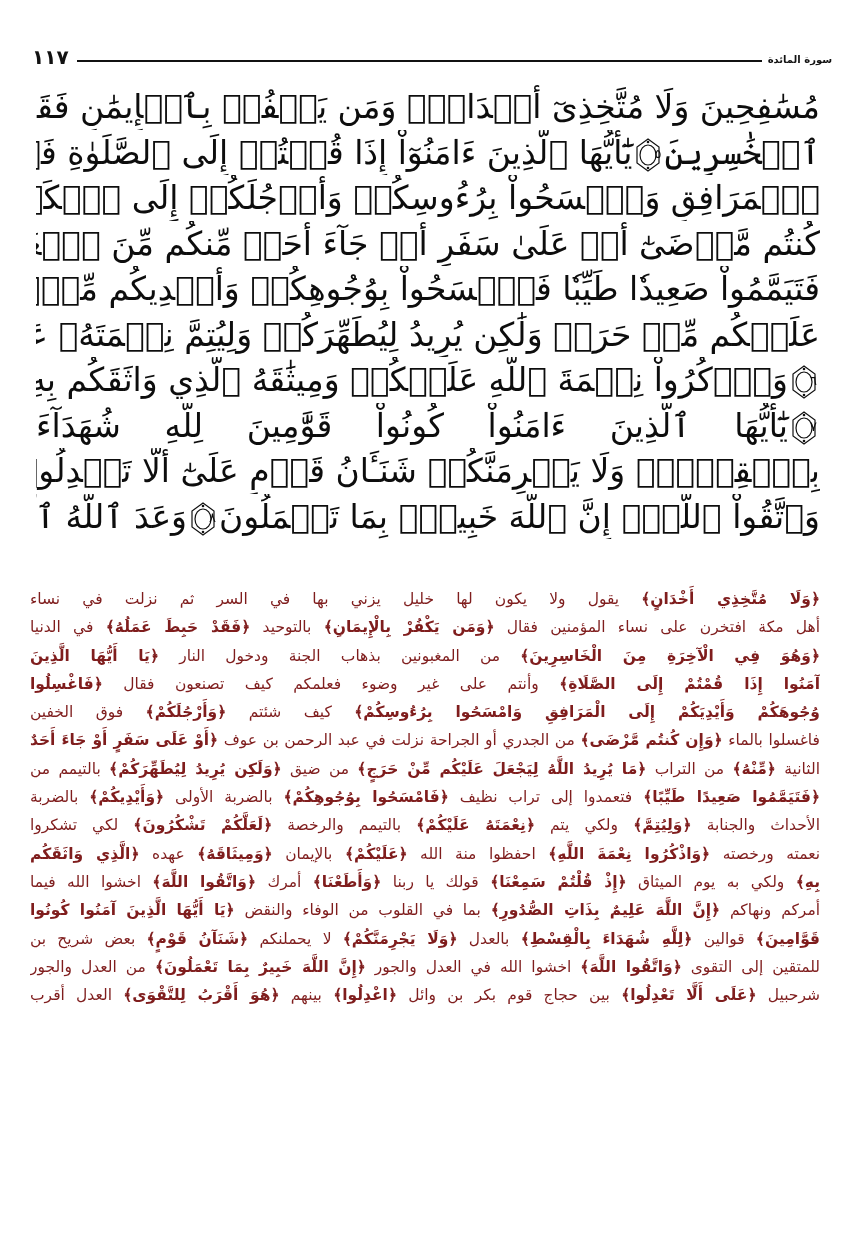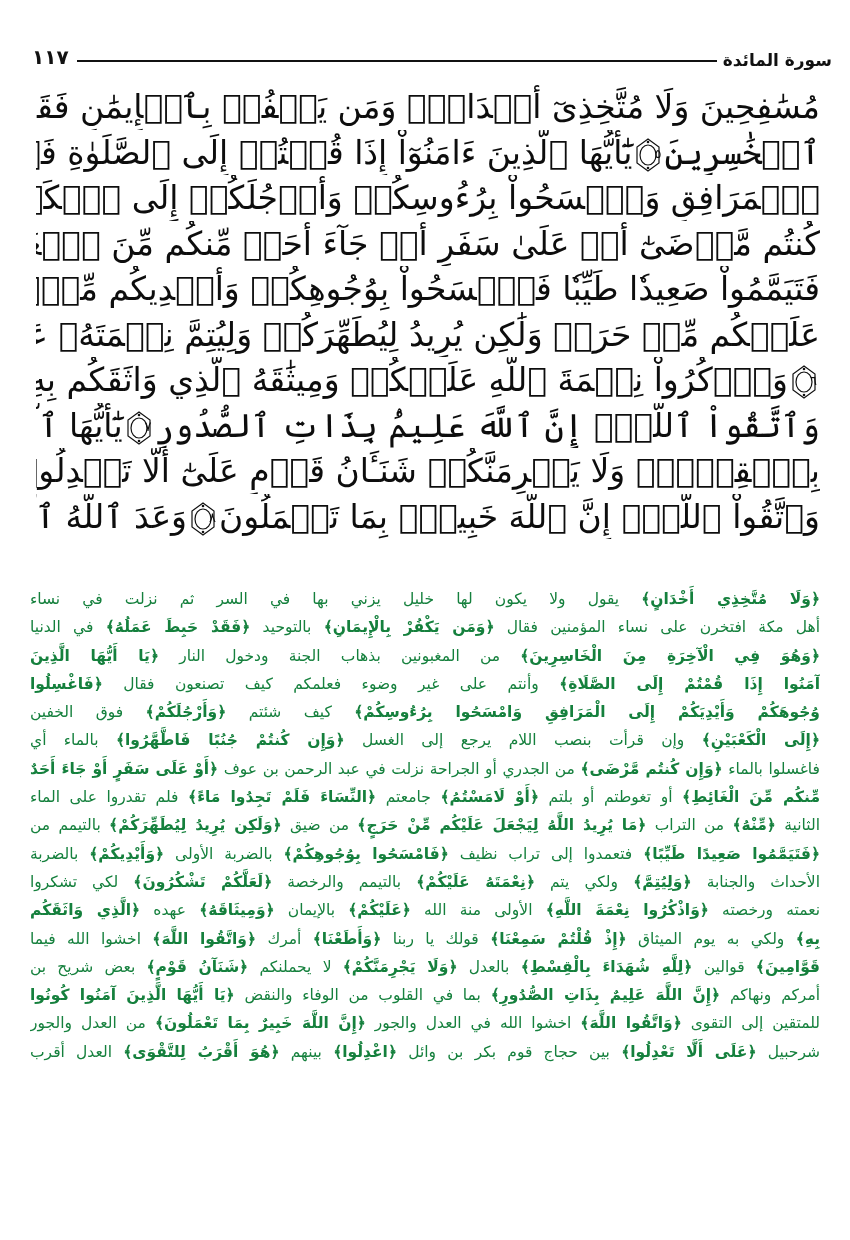--- a/index.html
+++ b/index.html
@@ -41,21 +41,21 @@
       letter-spacing: 1px;
     }
     .header-rule {
       flex: 1;
       height: 0;
       border-top: 2px solid #111;
       margin-bottom: 6px;
     }
     .surah-title {
       font-family: "DejaVu Sans", sans-serif;
-      font-size: 17px;
+      font-size: 10px;
       font-weight: bold;
       line-height: 16px;
       margin-left: 6px;
       direction: rtl;
     }
     
     .verses {
       position: absolute;
       top: 84px;
       left: 36px;
@@ -107,21 +107,21 @@
     }
     .comment-line {
       font-family: "DejaVu Sans", sans-serif;
       font-size: 15.5px;
       line-height: 28.3px;
       height: 28.3px;
       white-space: nowrap;
       overflow: hidden;
       text-align: justify;
       text-align-last: justify;
-      color: #15803d;
+      color: #7f1d1d;
     }
     .comment-line b {
       font-weight: bold;
     }
   </style>
 </head>
 <body>
 
 <div class="page">
 
@@ -142,48 +142,46 @@
     <div class="verse-line"><span>ٱلۡمَرَافِقِ وَٱمۡسَحُواْ بِرُءُوسِكُمۡ وَأَرۡجُلَكُمۡ إِلَى ٱلۡكَعۡبَيۡنِۚ وَإِن كُنتُمۡ جُنُبٗا فَٱطَّهَّرُواْۚ وَإِن</span></div>
     <div class="verse-line"><span>كُنتُم مَّرۡضَىٰٓ أَوۡ عَلَىٰ سَفَرٍ أَوۡ جَآءَ أَحَدٞ مِّنكُم مِّنَ ٱلۡغَآئِطِ أَوۡ لَٰمَسۡتُمُ ٱلنِّسَآءَ فَلَمۡ تَجِدُواْ مَآءٗ</span></div>
     <div class="verse-line"><span>فَتَيَمَّمُواْ صَعِيدٗا طَيِّبٗا فَٱمۡسَحُواْ بِوُجُوهِكُمۡ وَأَيۡدِيكُم مِّنۡهُۚ مَا يُرِيدُ ٱللَّهُ لِيَجۡعَلَ</span></div>
     <div class="verse-line"><span>عَلَيۡكُم مِّنۡ حَرَجٖ وَلَٰكِن يُرِيدُ لِيُطَهِّرَكُمۡ وَلِيُتِمَّ نِعۡمَتَهُۥ عَلَيۡكُمۡ لَعَلَّكُمۡ تَشۡكُرُونَ</span></div>
     <div class="verse-line"><span class="ayah-marker"><svg viewBox="0 0 26 34">
             <path d="M13 1 L24 9 L24 25 L13 33 L2 25 L2 9 Z" fill="none" stroke="#111" stroke-width="1.2"></path>
             <ellipse cx="13" cy="17" rx="8" ry="10" fill="none" stroke="#111" stroke-width="1.2"></ellipse>
             <circle cx="13" cy="4" r="1.3" fill="#111"></circle>
             <circle cx="13" cy="30" r="1.3" fill="#111"></circle>
           </svg><span class="ayah-num">٦</span></span><span>وَٱذۡكُرُواْ نِعۡمَةَ ٱللَّهِ عَلَيۡكُمۡ وَمِيثَٰقَهُ ٱلَّذِي وَاثَقَكُم بِهِۦٓ إِذۡ قُلۡتُمۡ سَمِعۡنَا وَأَطَعۡنَاۖ</span></div>
-    <div class="verse-line"><span>وَٱتَّقُواْ ٱللَّهَۚ إِنَّ ٱللَّهَ عَلِيمُۢ بِذَاتِ ٱلصُّدُورِ</span><span class="ayah-marker"><svg viewBox="0 0 26 34">
+    <div class="verse-line"><span class="ayah-marker"><svg viewBox="0 0 26 34">
             <path d="M13 1 L24 9 L24 25 L13 33 L2 25 L2 9 Z" fill="none" stroke="#111" stroke-width="1.2"></path>
             <ellipse cx="13" cy="17" rx="8" ry="10" fill="none" stroke="#111" stroke-width="1.2"></ellipse>
             <circle cx="13" cy="4" r="1.3" fill="#111"></circle>
             <circle cx="13" cy="30" r="1.3" fill="#111"></circle>
           </svg><span class="ayah-num">٧</span></span><span>يَٰٓأَيُّهَا ٱلَّذِينَ ءَامَنُواْ كُونُواْ قَوَّٰمِينَ لِلَّهِ شُهَدَآءَ</span></div>
     <div class="verse-line"><span>بِٱلۡقِسۡطِۖ وَلَا يَجۡرِمَنَّكُمۡ شَنَـَٔانُ قَوۡمٍ عَلَىٰٓ أَلَّا تَعۡدِلُواْۚ ٱعۡدِلُواْ هُوَ أَقۡرَبُ لِلتَّقۡوَىٰۖ</span></div>
     <div class="verse-line"><span>وَٱتَّقُواْ ٱللَّهَۚ إِنَّ ٱللَّهَ خَبِيرُۢ بِمَا تَعۡمَلُونَ</span><span class="ayah-marker"><svg viewBox="0 0 26 34">
             <path d="M13 1 L24 9 L24 25 L13 33 L2 25 L2 9 Z" fill="none" stroke="#111" stroke-width="1.2"></path>
             <ellipse cx="13" cy="17" rx="8" ry="10" fill="none" stroke="#111" stroke-width="1.2"></ellipse>
             <circle cx="13" cy="4" r="1.3" fill="#111"></circle>
             <circle cx="13" cy="30" r="1.3" fill="#111"></circle>
           </svg><span class="ayah-num">٨</span></span><span>وَعَدَ ٱللَّهُ ٱلَّذِينَ ءَامَنُواْ وَعَمِلُواْ ٱلصَّٰلِحَٰتِ لَا</span></div>
   </div>
 
   <div class="commentary">
     <div class="comment-line"><b>﴿وَلَا مُتَّخِذِي أَخْدَانٍ﴾</b><span> يقول ولا يكون لها خليل يزني بها في السر ثم نزلت في نساء</span></div>
     <div class="comment-line"><span>أهل مكة افتخرن على نساء المؤمنين فقال </span><b>﴿وَمَن يَكْفُرْ بِالْإِيمَانِ﴾</b><span> بالتوحيد </span><b>﴿فَقَدْ حَبِطَ عَمَلُهُ﴾</b><span> في الدنيا</span></div>
     <div class="comment-line"><b>﴿وَهُوَ فِي الْآخِرَةِ مِنَ الْخَاسِرِينَ﴾</b><span> من المغبونين بذهاب الجنة ودخول النار </span><b>﴿يَا أَيُّهَا الَّذِينَ</b></div>
     <div class="comment-line"><b>آمَنُوا إِذَا قُمْتُمْ إِلَى الصَّلَاةِ﴾</b><span> وأنتم على غير وضوء فعلمكم كيف تصنعون فقال </span><b>﴿فَاغْسِلُوا</b></div>
     <div class="comment-line"><b>وُجُوهَكُمْ وَأَيْدِيَكُمْ إِلَى الْمَرَافِقِ وَامْسَحُوا بِرُءُوسِكُمْ﴾</b><span> كيف شئتم </span><b>﴿وَأَرْجُلَكُمْ﴾</b><span> فوق الخفين</span></div>
-    <div class="comment-line"><b>﴿إِلَى الْكَعْبَيْنِ﴾</b><span> وإن قرأت بنصب اللام يرجع إلى الغسل </span><b>﴿وَإِن كُنتُمْ جُنُبًا فَاطَّهَّرُوا﴾</b><span> بالماء أي</span></div>
     <div class="comment-line"><span>فاغسلوا بالماء </span><b>﴿وَإِن كُنتُم مَّرْضَى﴾</b><span> من الجدري أو الجراحة نزلت في عبد الرحمن بن عوف </span><b>﴿أَوْ عَلَى سَفَرٍ أَوْ جَاءَ أَحَدٌ</b></div>
-    <div class="comment-line"><b>مِّنكُم مِّنَ الْغَائِطِ﴾</b><span> أو تغوطتم أو بلتم </span><b>﴿أَوْ لَامَسْتُمُ﴾</b><span> جامعتم </span><b>﴿النِّسَاءَ فَلَمْ تَجِدُوا مَاءً﴾</b><span> فلم تقدروا على الماء</span></div>
     <div class="comment-line"><span>الثانية </span><b>﴿مِّنْهُ﴾</b><span> من التراب </span><b>﴿مَا يُرِيدُ اللَّهُ لِيَجْعَلَ عَلَيْكُم مِّنْ حَرَجٍ﴾</b><span> من ضيق </span><b>﴿وَلَكِن يُرِيدُ لِيُطَهِّرَكُمْ﴾</b><span> بالتيمم من</span></div>
     <div class="comment-line"><b>﴿فَتَيَمَّمُوا صَعِيدًا طَيِّبًا﴾</b><span> فتعمدوا إلى تراب نظيف </span><b>﴿فَامْسَحُوا بِوُجُوهِكُمْ﴾</b><span> بالضربة الأولى </span><b>﴿وَأَيْدِيكُمْ﴾</b><span> بالضربة</span></div>
     <div class="comment-line"><span>الأحداث والجنابة </span><b>﴿وَلِيُتِمَّ﴾</b><span> ولكي يتم </span><b>﴿نِعْمَتَهُ عَلَيْكُمْ﴾</b><span> بالتيمم والرخصة </span><b>﴿لَعَلَّكُمْ تَشْكُرُونَ﴾</b><span> لكي تشكروا</span></div>
-    <div class="comment-line"><span>نعمته ورخصته </span><b>﴿وَاذْكُرُوا نِعْمَةَ اللَّهِ﴾</b><span> الأولى منة الله </span><b>﴿عَلَيْكُمْ﴾</b><span> بالإيمان </span><b>﴿وَمِيثَاقَهُ﴾</b><span> عهده </span><b>﴿الَّذِي وَاثَقَكُم</b></div>
+    <div class="comment-line"><span>نعمته ورخصته </span><b>﴿وَاذْكُرُوا نِعْمَةَ اللَّهِ﴾</b><span> احفظوا منة الله </span><b>﴿عَلَيْكُمْ﴾</b><span> بالإيمان </span><b>﴿وَمِيثَاقَهُ﴾</b><span> عهده </span><b>﴿الَّذِي وَاثَقَكُم</b></div>
     <div class="comment-line"><b>بِهِ﴾</b><span> ولكي به يوم الميثاق </span><b>﴿إِذْ قُلْتُمْ سَمِعْنَا﴾</b><span> قولك يا ربنا </span><b>﴿وَأَطَعْنَا﴾</b><span> أمرك </span><b>﴿وَاتَّقُوا اللَّهَ﴾</b><span> اخشوا الله فيما</span></div>
+    <div class="comment-line"><span>أمركم ونهاكم </span><b>﴿إِنَّ اللَّهَ عَلِيمٌ بِذَاتِ الصُّدُورِ﴾</b><span> بما في القلوب من الوفاء والنقض </span><b>﴿يَا أَيُّهَا الَّذِينَ آمَنُوا كُونُوا</b></div>
     <div class="comment-line"><b>قَوَّامِينَ﴾</b><span> قوالين </span><b>﴿لِلَّهِ شُهَدَاءَ بِالْقِسْطِ﴾</b><span> بالعدل </span><b>﴿وَلَا يَجْرِمَنَّكُمْ﴾</b><span> لا يحملنكم </span><b>﴿شَنَآنُ قَوْمٍ﴾</b><span> بعض شريح بن</span></div>
-    <div class="comment-line"><span>أمركم ونهاكم </span><b>﴿إِنَّ اللَّهَ عَلِيمٌ بِذَاتِ الصُّدُورِ﴾</b><span> بما في القلوب من الوفاء والنقض </span><b>﴿يَا أَيُّهَا الَّذِينَ آمَنُوا كُونُوا</b></div>
     <div class="comment-line"><span>للمتقين إلى التقوى </span><b>﴿وَاتَّقُوا اللَّهَ﴾</b><span> اخشوا الله في العدل والجور </span><b>﴿إِنَّ اللَّهَ خَبِيرٌ بِمَا تَعْمَلُونَ﴾</b><span> من العدل والجور</span></div>
     <div class="comment-line"><span>شرحبيل </span><b>﴿عَلَى أَلَّا تَعْدِلُوا﴾</b><span> بين حجاج قوم بكر بن وائل </span><b>﴿اعْدِلُوا﴾</b><span> بينهم </span><b>﴿هُوَ أَقْرَبُ لِلتَّقْوَى﴾</b><span> العدل أقرب</span></div>
   </div>
 
 </div>
 
 </body></html>

